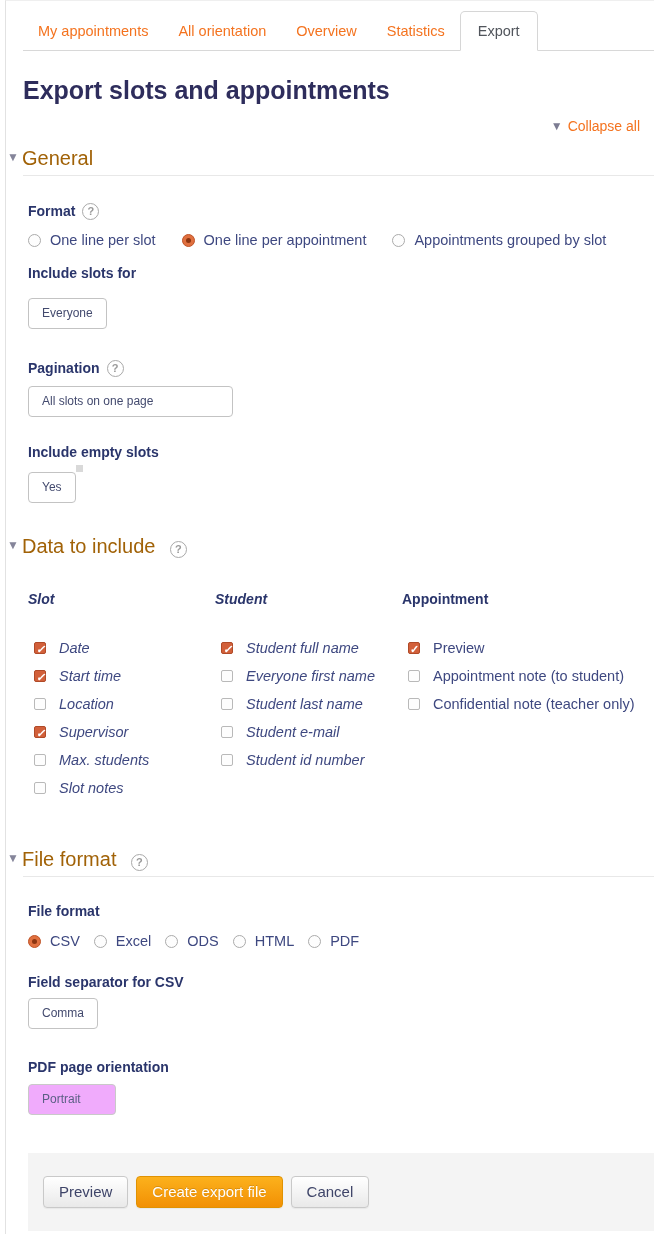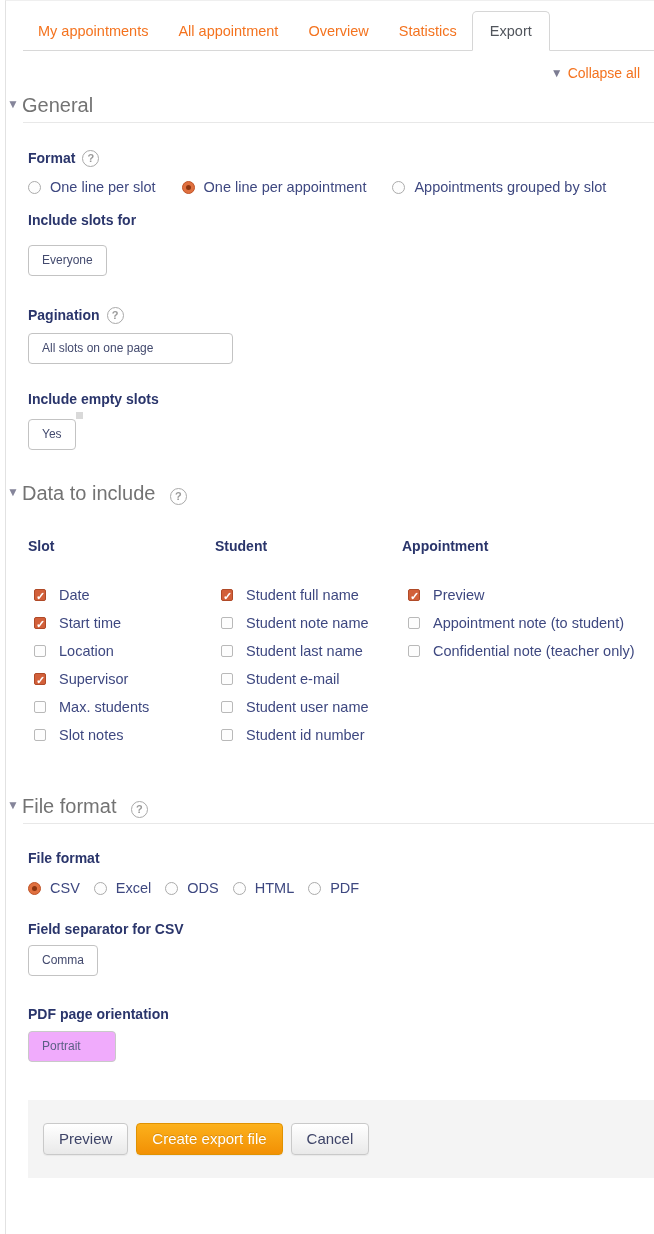--- a/index.html
+++ b/index.html
@@ -39,21 +39,21 @@
     font-size:14px; height:17px;
   }
   .collapse-row .tri { color:#7c7c92; font-size:12px; margin-right:5px; vertical-align:1px; }
   .collapse-row a { color:#f4731f; text-decoration:none; cursor:pointer; }
   
   .sec-head { position:relative; margin:11px 0 0 16px; }
   .sec-head .sec-tri {
     position:absolute; left:-15px; top:4px;
     color:#85859a; font-size:12px; cursor:pointer;
   }
-  .sec-title { font-size:20px; line-height:24px; color:#737373; cursor:pointer; }
+  .sec-title { font-size:20px; line-height:24px; color:#a16207; cursor:pointer; }
   .sec-head .help { margin-left:10px; }
   hr.sec-rule { border:none; border-top:1px solid #e8e8e8; margin:5px 0 0 17px; }
   .fcontent { margin-left:22px; padding-right:14px; }
   .flabel {
     display:flex; align-items:center;
     font-weight:bold; font-size:14px; line-height:17px; color:#2a356b;
   }
   .help {
     display:inline-flex; align-items:center; justify-content:center;
     width:17px; height:17px; border:1px solid #a9a9a9; border-radius:50%;
@@ -80,21 +80,21 @@
   }
   .selectbox.disabled { background:#f0abfc; border-color:#c9c9c9; color:#5a5f84; cursor:default; }
   .w-everyone  { min-width:78px; }
   .w-pagination{ min-width:205px; }
   .w-yes       { min-width:43px; }
   .w-comma     { min-width:68px; }
   .w-portrait  { min-width:88px; }
   .dot { width:7px; height:7px; background:#d9d9d9; margin:4px 0 0 48px; }
   
   .cols { display:flex; margin-left:22px; padding-right:10px; }
-  .col-1, .col-2 { width:187px; flex:0 0 auto; }
+  .col-1, .col-2 { width:187px; flex:0 0 auto;font-style:italic; }
   .col-3 { width:240px; flex:0 0 auto; }
   .col-header { font-weight:bold; font-size:14px; color:#2a356b; }
   ul.checklist { list-style:none; margin-top:30px; }
   ul.checklist li {
     font-size:14.5px; line-height:22px; color:#3e4880;
     margin-bottom:6px; cursor:pointer;
   }
   .box {
     display:inline-block; width:12px; height:12px;
     border:1px solid #b9b9b9; border-radius:2px; background:#fdfdfd;
@@ -129,26 +129,27 @@
   .mt-13{margin-top:13px;} .mt-25{margin-top:25px;} .mt-7{margin-top:7px;}
   .mt-30{margin-top:30px;} .mt-8{margin-top:8px;}
 </style>
 </head>
 <body>
 
 <div class="container">
 
   <div class="tabbar">
     <span class="tab">My appointments</span>
-    <span class="tab">All appointment</span>
+    <span class="tab">All orientation</span>
     <span class="tab">Overview</span>
     <span class="tab">Statistics</span>
     <span class="tab active">Export</span>
   </div>
 
+  <h2 class="page-title">Export slots and appointments</h2>
 
   <div class="collapse-row">
     <span class="tri">▼</span><a>Collapse all</a>
   </div>
 
   <div class="sec-head">
     <span class="sec-tri">▼</span>
     <span class="sec-title">General</span>
   </div>
   <hr class="sec-rule">
@@ -210,24 +211,23 @@
         <li class="checked"><span class="box"></span><span>Supervisor</span></li>
         <li><span class="box"></span><span>Max. students</span></li>
         <li><span class="box"></span><span>Slot notes</span></li>
       </ul>
     </div>
 
     <div class="col-2">
       <div class="col-header">Student</div>
       <ul class="checklist">
         <li class="checked"><span class="box"></span><span>Student full name</span></li>
-        <li><span class="box"></span><span>Student note name</span></li>
+        <li><span class="box"></span><span>Everyone first name</span></li>
         <li><span class="box"></span><span>Student last name</span></li>
         <li><span class="box"></span><span>Student e-mail</span></li>
-        <li><span class="box"></span><span>Student user name</span></li>
         <li><span class="box"></span><span>Student id number</span></li>
       </ul>
     </div>
 
     <div class="col-3">
       <div class="col-header">Appointment</div>
       <ul class="checklist">
         <li class="checked"><span class="box"></span><span>Preview</span></li>
         <li><span class="box"></span><span>Appointment note (to student)</span></li>
         <li><span class="box"></span><span>Confidential note (teacher only)</span></li>

